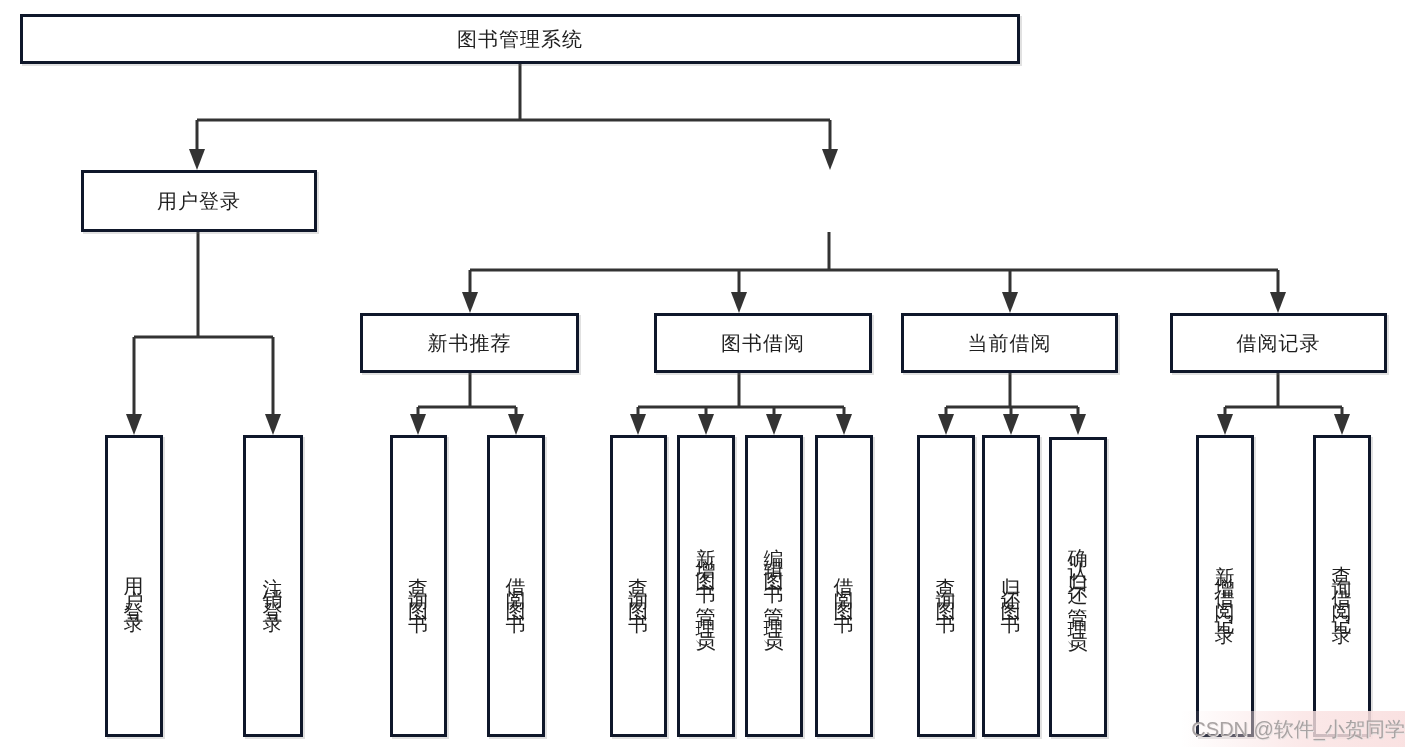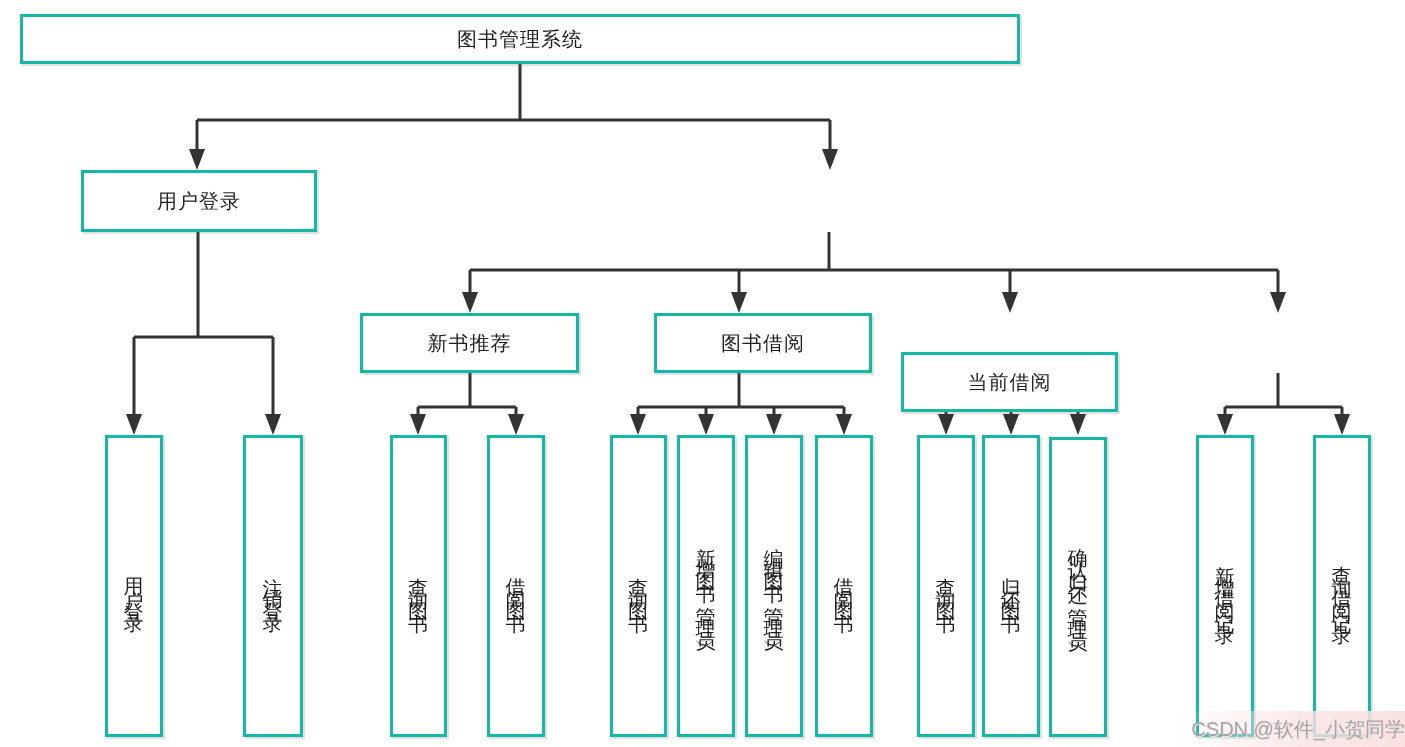--- a/index.html
+++ b/index.html
@@ -8,21 +8,21 @@
     width:1405px;height:747px;
     background:#ffffff;
     font-family:"Liberation Sans","DejaVu Sans",sans-serif;
     overflow:hidden;
   }
   #wires{position:absolute;left:0;top:0;z-index:1;}
   .node{
     position:absolute;
     box-sizing:border-box;
     background:#ffffff;
-    border:3px solid #14b8a6;
+    border:3px solid #0f172a;
     box-shadow:2px 2px 0 rgba(120,120,120,0.22);
     display:flex;align-items:center;justify-content:center;
     color:#1f1f1f;
     z-index:2;
   }
   .h-node{font-size:20px;letter-spacing:1px;}
   .v-node .lbl{
     writing-mode:vertical-rl;
     text-orientation:mixed;
     font-size:20px;
@@ -128,22 +128,25 @@
   <div class="node h-node" style="left:81px;top:170px;width:236px;height:62px;">
     <span>用户登录</span>
   </div>
 
   <div class="node h-node" style="left:360px;top:313px;width:219px;height:60px;text-align:center;">
     <span>新书推荐</span>
   </div>
   <div class="node h-node" style="left:630px;top:313px;width:218px;height:60px;margin-left:24px;">
     <span>图书借阅</span>
   </div>
-  <div class="node h-node" style="left:901px;top:313px;width:217px;height:60px;margin-top:39px;">
+  <div class="node h-node" style="left:901px;top:313px;width:217px;height:60px;">
     <span>当前借阅</span>
+  </div>
+  <div class="node h-node" style="left:1170px;top:313px;width:217px;height:60px;">
+    <span>借阅记录</span>
   </div>
 
   <div class="node v-node" style="left:105px;top:435px;width:58px;height:302px;">
     <span class="lbl">用户登录</span>
   </div>
   <div class="node v-node" style="left:243px;top:435px;width:60px;height:302px;">
     <span class="lbl">注销登录</span>
   </div>
 
   <div class="node v-node" style="left:390px;top:435px;width:57px;height:302px;">

